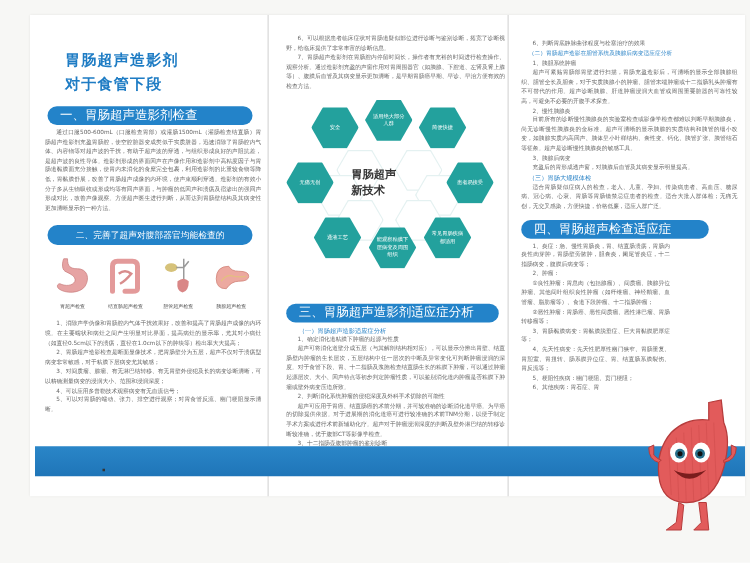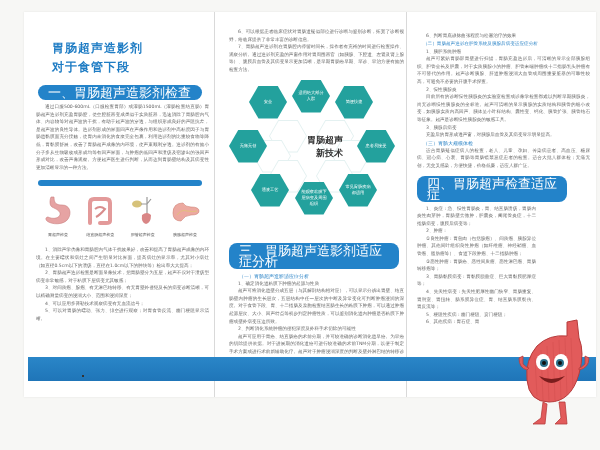--- a/index.html
+++ b/index.html
@@ -6,54 +6,55 @@
   html, body { width: 600px; height: 450px; overflow: hidden; background: #f7f7f5; }
   body { font-family: "DejaVu Sans", "Liberation Sans", sans-serif; color: #555; position: relative; }
   .sheet { position: absolute; left: 24px; top: 12px; width: 572px; height: 385px; background: #ffffff; box-shadow: 0 0 2px rgba(0,0,0,0.08); }
   .panel { position: absolute; top: 0; height: 345px; overflow: hidden; }
   .p1 { left: 0; width: 185px; }
   .p2 { left: 195px; width: 185px; }
   .p3 { left: 385px; width: 187px; }
   .fold { position: absolute; top: 0; width: 1px; height: 385px; background: #d9d9d9; }
   .footer-bar { position: absolute; left: 4px; top: 345px; width: 568px; height: 24px; background: linear-gradient(#2a86c8, #1f75b8); }
   .main-title { text-align: left; color: #1e7cc4; font-weight: bold; font-size: 12px; line-height: 19px; margin-top: 27px; padding-left: 28px; letter-spacing: 1px; font-family: "DejaVu Serif", "Liberation Serif", serif; }
-  .sec-head { background: #2383c9; color: #fff; border-radius: 8px; font-size: 13px; line-height: 11px; padding: 2px 10px; margin: 4px 0 3px 14px; width: 164px; }
+  .sec-head { background: #2383c9; color: #fff; border-radius: 8px; font-size: 10px; line-height: 11px; padding: 2px 10px; margin: 4px 0 3px 14px; width: 164px; }
   .sec-head.two { text-align: center; padding: 3px 6px; line-height: 10px; font-size: 7px; }
   .body-text { font-size: 4.6px; line-height: 7.6px; color: #666; padding-left: 12px; padding-right: 0; text-align: justify; }
   .body-text p { text-indent: 9px; }
   .sub-head { color: #2a83c6; font-size: 5px; line-height: 8px; padding-left: 20px; }
   .organs { display: flex; justify-content: space-between; padding: 6px 4px 0 14px; }
   .organ { width: 40px; text-align: center; }
   .organ svg { width: 32px; height: 32px; display: block; margin: 0 auto; }
   .organ-label { font-size: 4px; color: #555; margin-top: 5px; white-space: nowrap; }
   .hex-wrap { position: relative; width: 185px; height: 150px; margin-top: 4px; }
   .hex { position: absolute; width: 38px; height: 33px; background: #23a19d; clip-path: polygon(25% 0, 75% 0, 100% 50%, 75% 100%, 25% 100%, 0 50%); color: #fff; font-size: 4.2px; display: flex; align-items: center; justify-content: center; text-align: center; line-height: 6px; padding: 0 5px; }
   .hex.outline { background: #e4f1f1; }
   .hex.outline::after { content: ""; position: absolute; inset: 1px; background: #fff; clip-path: polygon(25% 0, 75% 0, 100% 50%, 75% 100%, 25% 100%, 0 50%); }
-  .hex-center { position: absolute; left: 62px; top: 56px; width: 62px; text-align: right; font-size: 9px; line-height: 13px; color: #333; font-weight: bold; }
+  .hex-center { position: absolute; left: 62px; top: 56px; width: 62px; text-align: left; font-size: 9px; line-height: 13px; color: #333; font-weight: bold; }
   .mascot { position: absolute; left: 515px; top: 318px; width: 80px; height: 110px; }
   .speck { position: absolute; left: 82px; top: 375px; width: 2px; height: 2px; background: #333; }
 </style>
 </head>
 <body>
 
 <div class="sheet">
 
   <div class="panel p1">
     <div class="main-title">
       <div>胃肠超声造影剂</div>
       <div>对于食管下段</div>
     </div>
 
     <div class="sec-head" style="margin-top:8px;">一、胃肠超声造影剂检查</div>
     <div class="body-text">
       <p>通过口服500-600mL（口服检查胃部）或灌肠1500mL（灌肠检查结直肠）胃肠超声造影剂充盈胃肠腔，使空腔脏器变成类似于实质脏器，迅速消除了胃肠腔内气体、内容物等对超声波的干扰，有助于超声波的穿透，与组织形成良好的声阻抗差，是超声波的良性导体。造影剂形成的界面回声在声像作用和造影剂中高粘度因子与胃肠道黏膜面充分接触，使胃内未消化的食糜完全包裹，利用造影剂的比重较食物等降低，胃黏膜舒展，改善了胃肠超声成像的内环境，使声束顺利穿透。造影剂的有效小分子多从生物吸收或形成均等有回声界面，与肿瘤的低回声和溃疡及宿渗出的强回声形成对比，改善声像观察。方便超声医生进行判断，从而达到胃肠壁结构及其病变性更加清晰显示的一种方法。</p>
     </div>
 
     <div class="sec-head two" style="margin-top:9px;">
+      <div>二、完善了超声对腹部器官均能检查的</div>
     </div>
 
     <div class="organs">
       <div class="organ">
         <svg viewBox="0 0 32 32">
           <path d="M12 2 C12 8 14 10 20 10 C28 10 30 18 26 24 C22 30 10 30 5 26 C3 24 4 22 6 22 C10 24 16 24 18 20 C19 16 14 14 10 12 C7 10 8 4 9 2 Z" fill="#e6a3a3" stroke="#c97f7f" stroke-width="0.6"></path>
         </svg>
         <div class="organ-label">胃超声检查</div>
       </div>
       <div class="organ">

